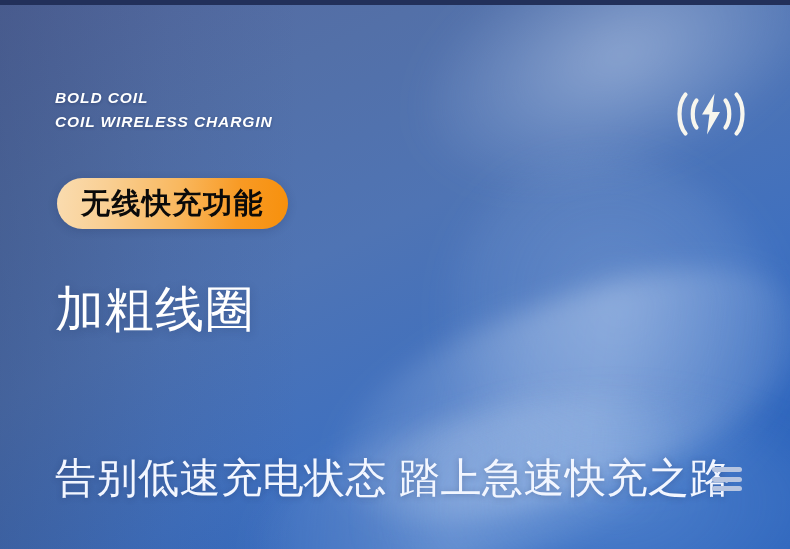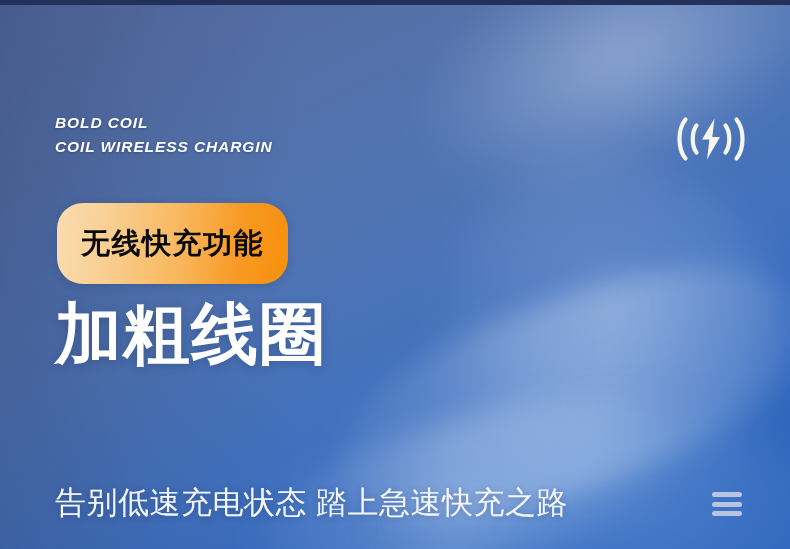--- a/index.html
+++ b/index.html
@@ -80,21 +80,21 @@
   }
   #vignette-left {
     position: absolute;
     left: 0; top: 0;
     width: 300px; height: 549px;
     background: linear-gradient(90deg, rgba(42,58,100,0.30) 0%, rgba(42,58,100,0.10) 55%, rgba(42,58,100,0) 100%);
     pointer-events: none;
   }
 
   
-  #content { position: absolute; inset: 0; z-index: 10; margin-top: 25px; }
+  #content { position: absolute; inset: 0; z-index: 10; }
 
   #eyebrow {
     position: absolute;
     left: 55px;
     top: 86px;
     color: #ffffff;
     font-style: italic;
     font-weight: bold;
     font-size: 15.5px;
     letter-spacing: 0.9px;
@@ -109,21 +109,21 @@
     top: 90px;
     width: 70px;
     height: 48px;
   }
 
   #badge {
     position: absolute;
     left: 57px;
     top: 178px;
     height: 51px;
-    padding: 15px 24px;
+    padding: 0 24px;
     display: flex;
     align-items: center;
     justify-content: center;
     border-radius: 26px;
     background: linear-gradient(96deg, #fadcb0 0%, #f9cf93 22%, #f9b85f 52%, #f89a24 78%, #f7900c 100%);
     box-shadow: 0 2px 10px rgba(25,40,80,0.20);
   }
   #badge-label {
     color: #0a0a0a;
     font-size: 29px;
@@ -131,34 +131,34 @@
     letter-spacing: 1.5px;
     line-height: 1;
     white-space: nowrap;
   }
 
   #headline {
     position: absolute;
     left: 55px;
     top: 272px;
     color: #ffffff;
-    font-size: 67px;
-    font-weight: bold;
+    font-size: 49px;
+    font-weight: normal;
     line-height: 74px;
     letter-spacing: 1px;
     text-shadow: 0 2px 10px rgba(25,40,80,0.28);
   }
   #headline .hl-line { display: block; white-space: nowrap; }
 
   #subtitle {
     position: absolute;
     left: 55px;
     top: 459px;
     color: #f2f6ff;
-    font-size: 31px;
+    font-size: 41px;
     font-weight: normal;
     letter-spacing: 0.5px;
     line-height: 38px;
     white-space: nowrap;
     text-shadow: 0 1px 6px rgba(25,40,80,0.30);
   }
 
   #menu-button {
     position: absolute;
     left: 712px;

